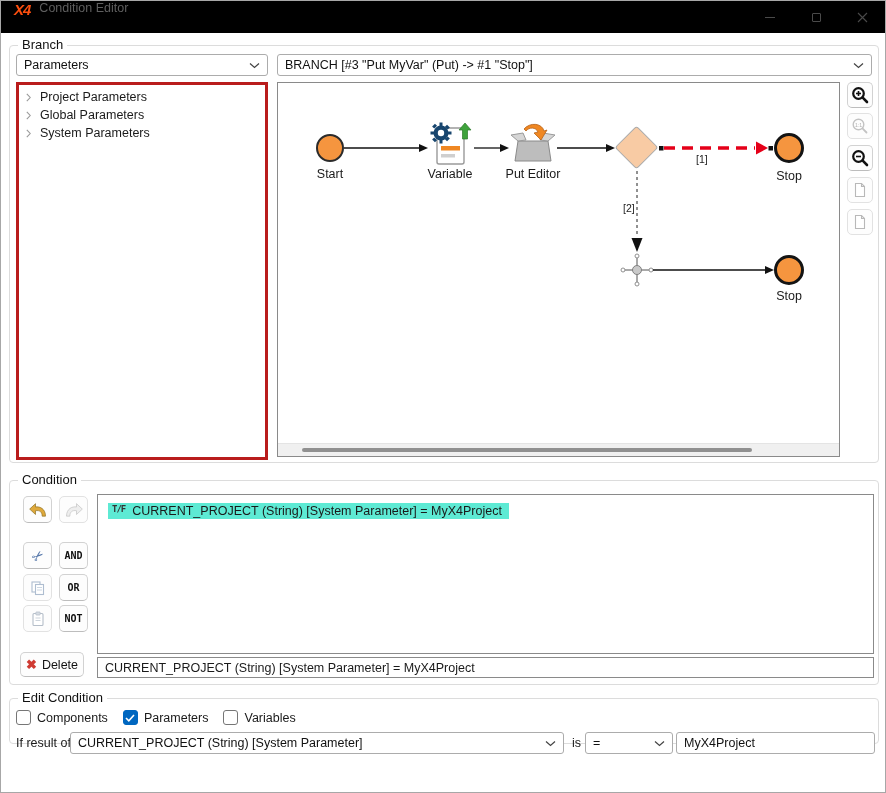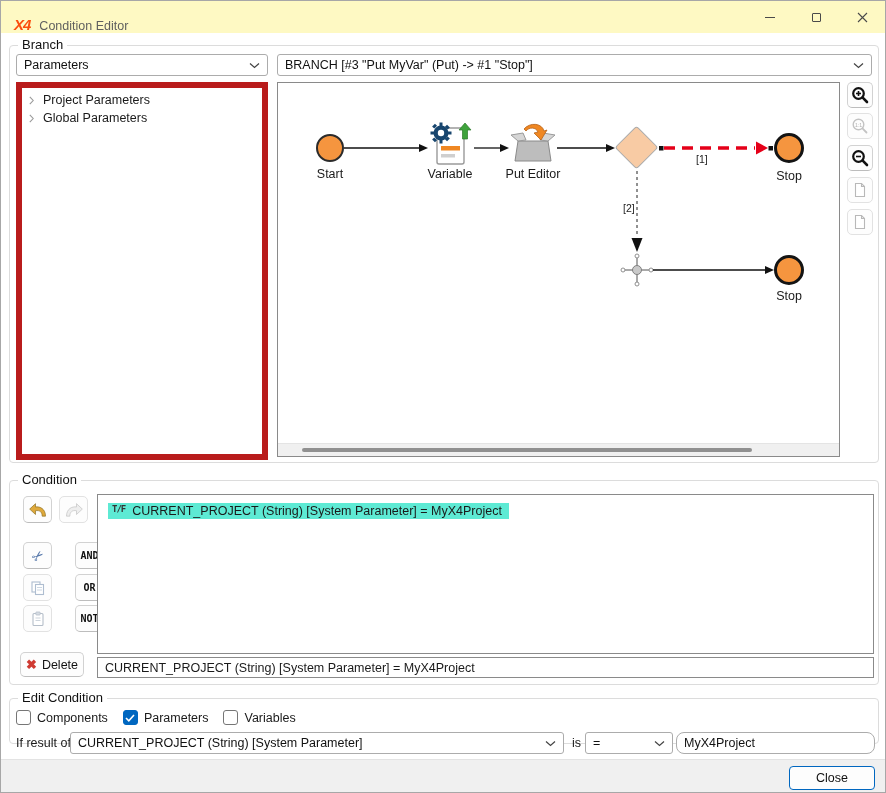--- a/index.html
+++ b/index.html
@@ -1,40 +1,40 @@
 <!DOCTYPE html>
 <html><head>
 <meta charset="utf-8">
 <style>
   * { margin:0; padding:0; box-sizing:border-box; }
   html,body { background:#e8e8e8; }
   body { font-family:"Liberation Sans", sans-serif; font-size:13px; color:#1a1a1a; }
   .window { position:relative; width:886px; height:793px; background:#fff; border:1px solid #a7a7a7; overflow:hidden; }
 
   
-  .titlebar { position:absolute; top:0; left:0; width:100%; height:32px; background:#fef9c3; display:flex; align-items:flex-end; }
+  .titlebar { position:absolute; top:0; left:0; width:100%; height:32px; background:#000000; display:flex; align-items:flex-start; }
   .logo { font-weight:bold; font-size:15px; color:#fb4e0e; margin-left:13px; letter-spacing:-1px; font-style:italic; }
   .title { color:#5f5f5f; font-size:12.5px; margin-left:9px; }
   .win-btns { position:absolute; right:0; top:0; display:flex; height:32px; }
   .win-btn { width:46px; height:32px; display:flex; align-items:center; justify-content:center; cursor:default; }
   .min-glyph { width:10px; height:1px; background:#4a4a4a; }
   .max-glyph { width:9px; height:9px; border:1px solid #4a4a4a; border-radius:1px; }
 
   
   .groupbox { position:absolute; border:1px solid #dcdcdc; border-radius:4px; }
   .gb-label { position:absolute; top:-9px; left:8px; background:#fff; padding:0 4px; font-size:13px; color:#111; }
 
   
   .combo { position:absolute; height:22px; background:#fff; border:1px solid #acacac; border-radius:3px; display:flex; align-items:center; padding:0 7px; font-size:12.5px; color:#111; }
   .combo .combo-text { flex:1; white-space:nowrap; overflow:hidden; }
   .combo svg { flex:none; margin-left:6px; }
-  .textbox { position:absolute; height:22px; background:#fff; border:1px solid #acacac; border-radius:8px; padding:0 7px; font-family:"Liberation Sans",sans-serif; font-size:12.5px; color:#111; }
-
-  
-  .tree { position:absolute; left:6px; top:36px; width:252px; height:378px; background:#fff; border:6px solid #b91c1c; padding-top:3px; }
+  .textbox { position:absolute; height:22px; background:#fff; border:1px solid #acacac; border-radius:3px; padding:0 7px; font-family:"Liberation Sans",sans-serif; font-size:12.5px; color:#111; }
+
+  
+  .tree { position:absolute; left:6px; top:36px; width:252px; height:378px; background:#fff; border:3px solid #b91c1c; padding-top:3px; }
   .tree-item { height:18px; display:flex; align-items:center; padding-left:7px; font-size:12.5px; cursor:default; }
   .tree-item svg { margin-right:9px; }
 
   
   .canvas { position:absolute; left:267px; top:36px; width:563px; height:375px; background:#fff; border:1px solid #8a8a8a; overflow:hidden; }
   .canvas svg.wires { position:absolute; left:0; top:0; }
   .cnode { position:absolute; }
   .circle-node { border-radius:50%; background:#f5953f; }
   .start-node { width:28px; height:28px; border:2px solid #2b2b2b; }
   .stop-node { width:30px; height:30px; border:3px solid #141414; }
@@ -43,21 +43,21 @@
   .elabel { position:absolute; font-size:10.5px; color:#222; }
   .hscroll { position:absolute; left:0; right:0; bottom:0; height:13px; background:#f0f0f0; border-top:1px solid #e4e4e4; }
   .hthumb { position:absolute; left:24px; top:4px; width:450px; height:4px; background:#909090; border-radius:2px; }
 
   
   .tool-btn { position:absolute; left:837px; width:26px; height:26px; background:#fdfdfd; border:1px solid #d2d2d2; border-bottom-color:#bdbdbd; border-radius:5px; display:flex; align-items:center; justify-content:center; }
 
   
   .btn { background:#fdfdfd; border:1px solid #d2d2d2; border-bottom-color:#bdbdbd; border-radius:5px; display:flex; align-items:center; justify-content:center; font-family:"Liberation Sans",sans-serif; font-size:13px; color:#111; cursor:default; }
   .icon-btn { position:absolute; width:29px; height:27px; }
-  .op-btn { position:absolute; width:29px; height:27px; font-size:10px; font-weight:bold; letter-spacing:0; font-family:"DejaVu Sans Mono", monospace;margin-left:16px; }
+  .op-btn { position:absolute; width:29px; height:27px; font-size:10px; font-weight:bold; letter-spacing:0; font-family:"DejaVu Sans Mono", monospace; }
   .disabled { border-color:#e2e2e2; }
   .delete-btn { position:absolute; left:10px; top:171px; width:64px; height:25px; gap:5px; font-size:12.5px; }
   .del-x { color:#cf3a32; font-weight:bold; font-size:13px; }
 
   
   .cond-list { position:absolute; left:87px; top:13px; width:777px; height:160px; background:#fff; border:1px solid #8a8a8a; padding:5px 0 0 10px; }
   .cond-row { display:inline-flex; align-items:flex-start; gap:7px; background:#5eead4; padding:1px 7px 1px 4px; font-size:12.5px; cursor:default; }
   .tf-icon { font-family:"DejaVu Sans Mono",monospace; font-size:9px; font-weight:bold; color:#333; letter-spacing:-1px; }
   .expr-bar { position:absolute; left:87px; top:176px; width:777px; height:21px; background:#fff; border:1px solid #8a8a8a; display:flex; align-items:center; padding:0 7px; font-size:12.5px; }
 
@@ -120,20 +120,26 @@
         <svg width="5" height="9" viewBox="0 0 5 9">
             <polyline points="0.8,0.8 4.2,4.5 0.8,8.2" fill="none" stroke="#9a9a9a" stroke-width="1.1"></polyline>
           </svg>
         <span>Project Parameters</span>
       </div>
       <div class="tree-item">
         <svg width="5" height="9" viewBox="0 0 5 9">
             <polyline points="0.8,0.8 4.2,4.5 0.8,8.2" fill="none" stroke="#9a9a9a" stroke-width="1.1"></polyline>
           </svg>
         <span>Global Parameters</span>
+      </div>
+      <div class="tree-item">
+        <svg width="5" height="9" viewBox="0 0 5 9">
+            <polyline points="0.8,0.8 4.2,4.5 0.8,8.2" fill="none" stroke="#9a9a9a" stroke-width="1.1"></polyline>
+          </svg>
+        <span>System Parameters</span>
       </div>
     </div>
 
     <div class="canvas">
       <svg class="wires" width="561" height="360" viewBox="0 0 561 360">
 
         <line x1="66" y1="65" x2="141" y2="65" stroke="#111" stroke-width="1.3"></line>
         <polygon points="150,65 141,61 141,69" fill="#111"></polygon>
 
         <line x1="196" y1="65" x2="223" y2="65" stroke="#111" stroke-width="1.3"></line>
@@ -346,17 +352,14 @@
     <div class="combo" style="left:575px; top:33px; width:88px;">
       <span class="combo-text">=</span>
       <svg width="11" height="7" viewBox="0 0 11 7">
           <polyline points="1,1.5 5.5,5.5 10,1.5" fill="none" stroke="#444" stroke-width="1.2"></polyline>
         </svg>
     </div>
 
     <input class="textbox" style="left: 666px; top: 33px; width: 199px;" value="MyX4Project">
   </div>
 
-  <div class="footer">
-    <button class="btn close-btn">Close</button>
-  </div>
 
 </div>
 
 </body></html>

